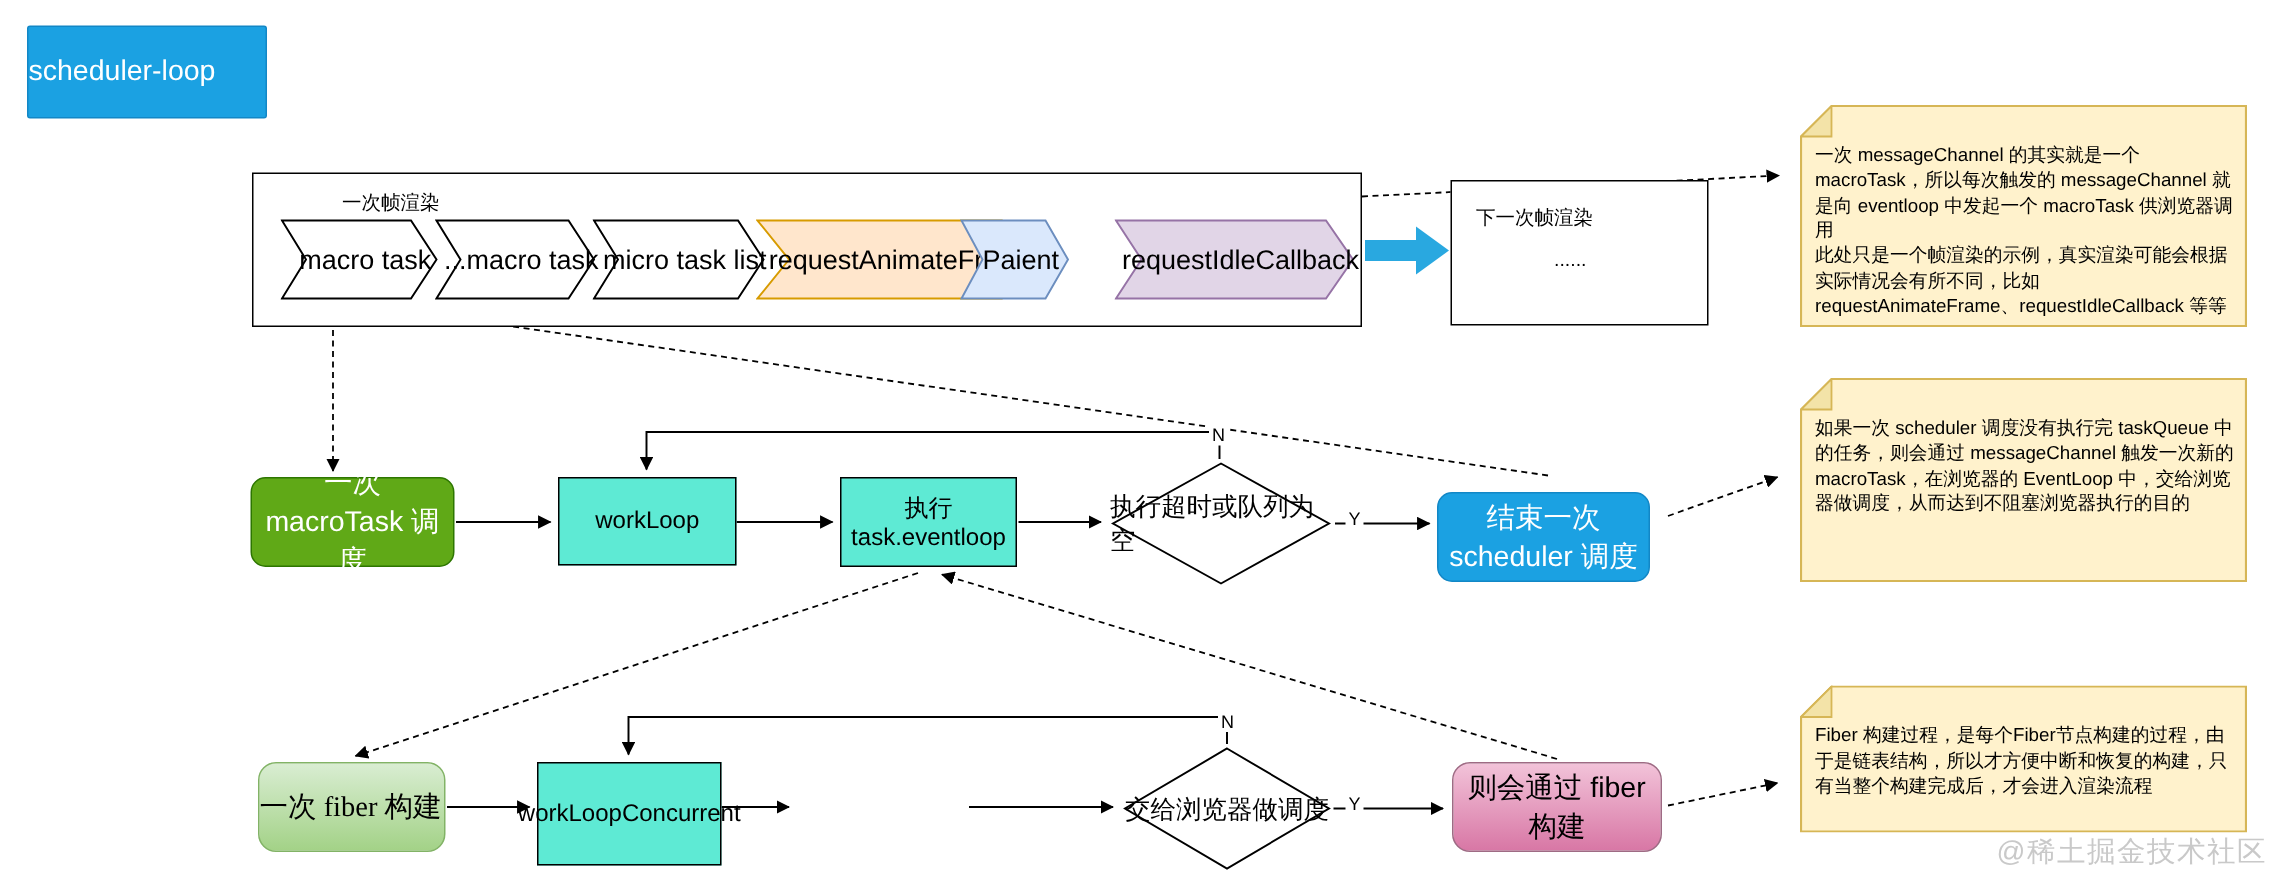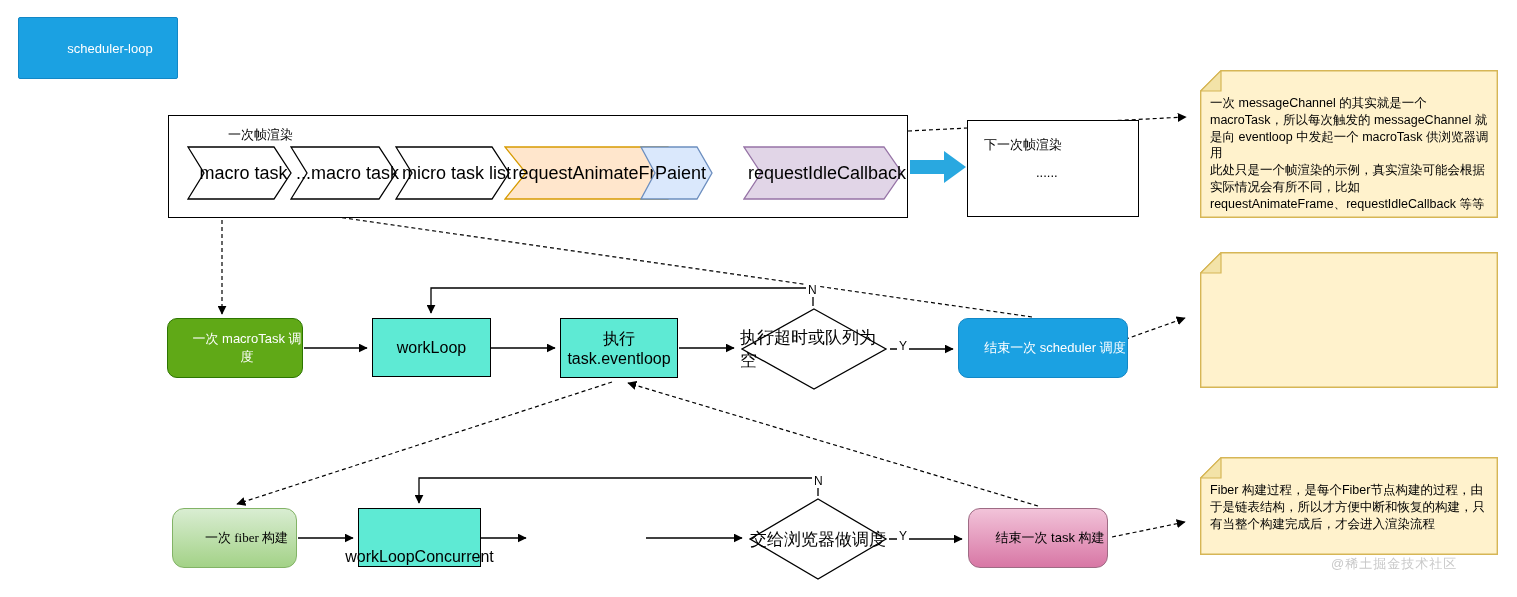--- a/index.html
+++ b/index.html
@@ -9,23 +9,22 @@
   }
   #connectors{position:absolute;left:0;top:0;z-index:0;}
   .node,.pill,.chev,.diamond,.bigbox,.note{position:absolute;box-sizing:border-box;z-index:2;}
   .node{
     background:#5eead4;border:1.3px solid #000;display:flex;align-items:center;justify-content:center;
     font-size:16px;text-align:center;
   }
   .bigbox{background:#fff;border:1.6px solid #000;z-index:1;}
   .boxlabel{position:absolute;font-size:13px;z-index:2;white-space:nowrap;}
   .pill{
-    display:flex;align-items:center;justify-content:center;font-size:13px;text-align:center;
+    display:flex;align-items:center;justify-content:flex-start;font-size:19px;text-align:center;
     border-radius:10px;
-    padding-left:24px;
   }
   .pill.blue{background:#1BA1E2;border:1px solid #1287c6;color:#fff;}
   .pill.green{background:#60A917;border:1px solid #2D7600;color:#fff;}
   .pill.lgreen{background:linear-gradient(#D9EDD2,#A3D287);border:1px solid #82B366;color:#000;border-radius:12px;}
   .pill.pink{background:linear-gradient(#F2C3D9,#D877A5);border:1px solid #9E6B84;color:#000;border-radius:12px;}
   .sqr{border-radius:3px;}
   .chev{height:54px;top:146px;}
   .chev svg{position:absolute;left:0;top:0;}
   .chev span{
     position:absolute;left:0;right:0;top:0;bottom:0;display:flex;align-items:center;justify-content:center;
@@ -38,21 +37,21 @@
   }
   .note svg{position:absolute;left:0;top:0;}
   .note .note-text{
     position:absolute;left:0;top:0;right:0;padding:25px 8px 6px 10px;
     font-size:12.5px;line-height:1.34;white-space:pre-line;
   }
   .lbl{
     position:absolute;z-index:3;font-size:12px;background:#fff;padding:0 2px;line-height:1.1;
   }
   #watermark{
-    position:absolute;left:1331px;top:555px;z-index:4;font-size:13px;color:#c9c9c9;
+    position:absolute;left:1331px;top:555px;z-index:4;font-size:19px;color:#c9c9c9;
     letter-spacing:1px;white-space:nowrap;
   }
 </style>
 </head>
 <body>
 
 <div id="canvas">
 
   <svg id="connectors" width="1517" height="597">
     <defs>
@@ -140,57 +139,58 @@
   </div>
   <div class="node" style="left:560px;top:318px;width:118px;height:60px;">
     <span>执行 task.eventloop</span>
   </div>
   <div class="diamond" style="left:740px;top:308px;width:148px;height:82px;">
     <svg width="148" height="82">
         <polygon points="74,1 146,41 74,81 2,41" fill="#fff" stroke="#000" stroke-width="1.3"></polygon>
       </svg>
     <span>执行超时或队列为空</span>
   </div>
-  <div class="pill blue" style="left:958px;top:318px;width:170px;height:60px;">
+  <div class="pill blue" style="left:958px;top:328px;width:142px;height:60px;">
     <span>结束一次 scheduler 调度</span>
   </div>
   <span class="lbl" style="left:806px;top:284px;">N</span>
   <span class="lbl" style="left:897px;top:340px;">Y</span>
 
   <div class="pill lgreen" style="left:172px;top:508px;width:125px;height:60px;font-family:Liberation Serif, serif;">
     <span>一次 fiber 构建</span>
   </div>
-  <div class="node" style="left:358px;top:508px;width:123px;height:59px;align-items:flex-end;">
+  <div class="node" style="left:358px;top:508px;width:123px;height:69px;">
     <span>workLoopConcurrent</span>
   </div>
   <div class="diamond" style="left:748px;top:498px;width:140px;height:82px;">
     <svg width="140" height="82">
         <polygon points="70,1 138,41 70,81 2,41" fill="#fff" stroke="#000" stroke-width="1.3"></polygon>
       </svg>
     <span>交给浏览器做调度</span>
   </div>
   <div class="pill pink" style="left:968px;top:508px;width:140px;height:60px;">
-    <span>结束一次 task 构建</span>
+    <span>则会通过 fiber 构建</span>
   </div>
   <span class="lbl" style="left:812px;top:475px;">N</span>
   <span class="lbl" style="left:897px;top:530px;">Y</span>
 
   <div class="note" style="left:1200px;top:70px;width:298px;height:159px;">
     <svg width="298" height="148">
       <path d="M21,0.7 L297.3,0.7 L297.3,147.3 L0.7,147.3 L0.7,21 Z" fill="#FFF2CC" stroke="#D6B656" stroke-width="1.4"></path>
       <path d="M0.7,21 L21,0.7 L21,21 Z" fill="#F3E3A8" stroke="#D6B656" stroke-width="1.2"></path>
     </svg>
     <div class="note-text">一次 messageChannel 的其实就是一个 macroTask，所以每次触发的 messageChannel 就是向 eventloop 中发起一个 macroTask 供浏览器调用
 此处只是一个帧渲染的示例，真实渲染可能会根据实际情况会有所不同，比如 requestAnimateFrame、requestIdleCallback 等等</div>
   </div>
   <div class="note" style="left:1200px;top:252px;width:298px;height:136px;">
     <svg width="298" height="136">
       <path d="M21,0.7 L297.3,0.7 L297.3,135.3 L0.7,135.3 L0.7,21 Z" fill="#FFF2CC" stroke="#D6B656" stroke-width="1.4"></path>
       <path d="M0.7,21 L21,0.7 L21,21 Z" fill="#F3E3A8" stroke="#D6B656" stroke-width="1.2"></path>
     </svg>
+    <div class="note-text">如果一次 scheduler 调度没有执行完 taskQueue 中的任务，则会通过 messageChannel 触发一次新的 macroTask，在浏览器的 EventLoop 中，交给浏览器做调度，从而达到不阻塞浏览器执行的目的</div>
   </div>
   <div class="note" style="left:1200px;top:457px;width:298px;height:98px;">
     <svg width="298" height="98">
       <path d="M21,0.7 L297.3,0.7 L297.3,97.3 L0.7,97.3 L0.7,21 Z" fill="#FFF2CC" stroke="#D6B656" stroke-width="1.4"></path>
       <path d="M0.7,21 L21,0.7 L21,21 Z" fill="#F3E3A8" stroke="#D6B656" stroke-width="1.2"></path>
     </svg>
     <div class="note-text">Fiber 构建过程，是每个Fiber节点构建的过程，由于是链表结构，所以才方便中断和恢复的构建，只有当整个构建完成后，才会进入渲染流程</div>
   </div>
 
   <div id="watermark">@稀土掘金技术社区</div>

